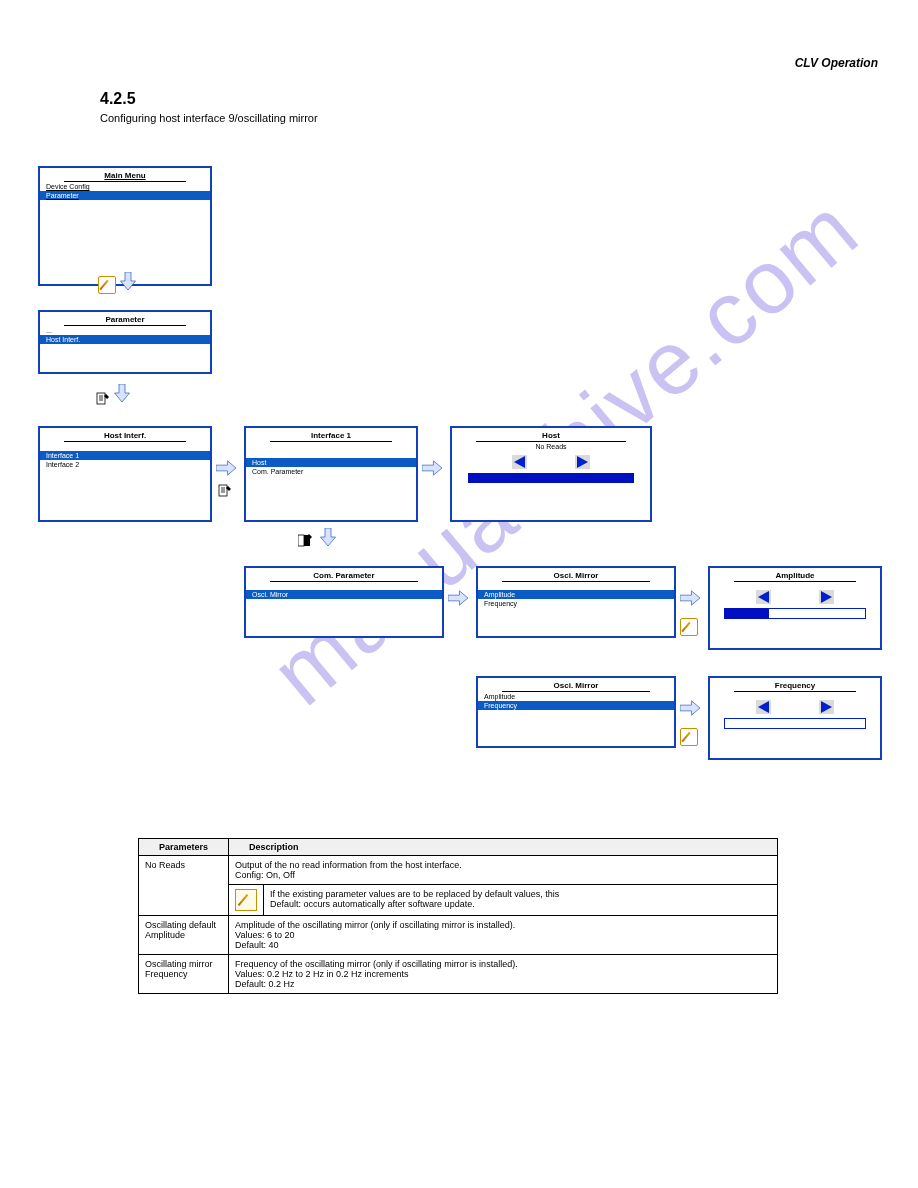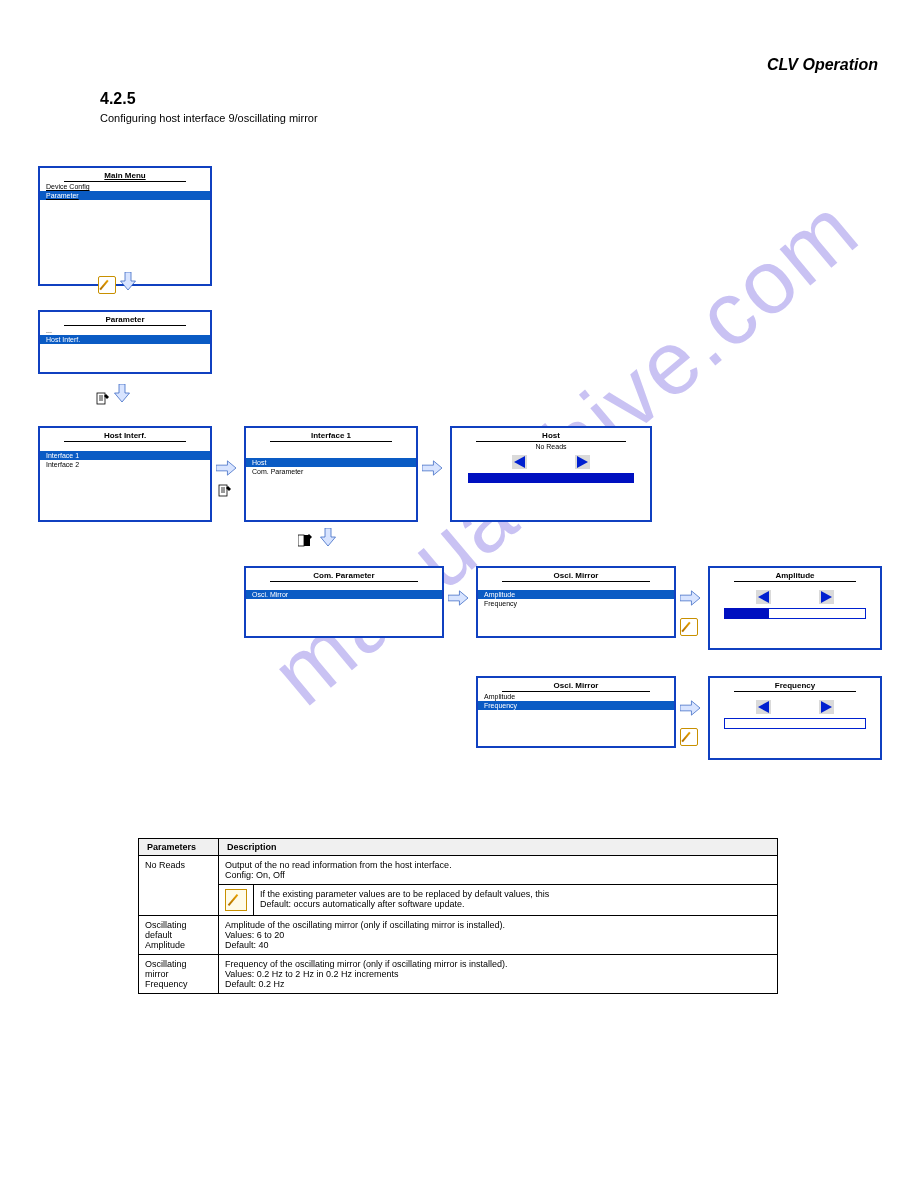--- a/index.html
+++ b/index.html
@@ -5,21 +5,21 @@
   * { box-sizing: border-box; margin: 0; padding: 0; }
   body { font-family: Arial, sans-serif; font-size: 8px; color: #000; background: #fff; width: 918px; position: relative; }
   .page { width: 918px; height: 1188px; position: relative; }
   .watermark {
     position: absolute; top: 400px; left: 200px; font-size: 90px;
     color: rgba(100,80,220,0.35); transform: rotate(-40deg);
     transform-origin: center; pointer-events: none; z-index: 1;
     font-weight: 400; letter-spacing: 2px;
   }
   .content { position: relative; z-index: 2; }
-  .header { position: absolute; top: 56px; right: 40px; font-size: 16px; font-weight: bold; font-style: italic; }
+  .header { position: absolute; top: 56px; right: 40px; font-size: 12px; font-weight: bold; font-style: italic; }
   .section-hdr { position: absolute; top: 90px; left: 100px; font-weight: bold; font-size: 16px; }
   .section-title { position: absolute; top: 112px; left: 100px; font-size: 11px; }
   .menubox { position: absolute; border: 2px solid #1040c0; background: #fff; }
   .menubox .title { text-align: center; font-weight: bold; font-size: 8px; border-bottom: 1px solid #000; margin: 3px 24px 0; padding-bottom: 1px; }
   .menubox .row { font-size: 7px; padding: 1px 6px; color: #000; }
   .menubox .sel { background: #0a5bc4; color: #fff; font-size: 7px; padding: 1px 6px; }
   .arrow-down { position: absolute; width: 16px; height: 18px; }
   .arrow-down svg { width: 100%; height: 100%; }
   .arrow-right { position: absolute; width: 20px; height: 16px; }
   .arrow-right svg { width: 100%; height: 100%; }
@@ -29,21 +29,21 @@
   .tri { display: inline-block; width: 0; height: 0; vertical-align: middle; }
   .tri-l { border-top: 6px solid transparent; border-bottom: 6px solid transparent; border-right: 11px solid #0020d0; }
   .tri-r { border-top: 6px solid transparent; border-bottom: 6px solid transparent; border-left: 11px solid #0020d0; }
   .tri-wrap { display: inline-block; background: #dadada; padding: 1px 2px; }
   .bar { height: 10px; border: 0; }
   .adjust-bar-full { background: #0010c0; }
   .adjust-bar-part { background: #0010c0; }
   .adjust-row { display: flex; justify-content: center; gap: 48px; margin: 4px 0; }
   .table-section { position: absolute; top: 838px; left: 138px; right: 138px; }
   table.legend { border-collapse: collapse; width: 640px; font-size: 9px; }
-  table.legend th { background: #f0f0f0; border: 1px solid #000; padding: 3px 8px; text-align: left; font-weight: bold; }
+  table.legend th { background: #f0f0f0; border: 1px solid #000; padding: 3px 20px; text-align: left; font-weight: bold; }
   table.legend td { border: 1px solid #000; padding: 4px 6px; vertical-align: top; }
   .note-ic { display: inline-block; width: 22px; height: 22px; border: 1px solid #c89000; background: #fffbe8; position: relative; vertical-align: middle; }
   .note-ic::after { content: ""; position: absolute; top: 3px; left: 6px; width: 2px; height: 14px; background: linear-gradient(#e8a000, #b07000); transform: rotate(40deg); }
 </style>
 </head>
 <body>
 
 <div class="page">
   <div class="watermark">manualshive.com</div>
   <div class="content">

